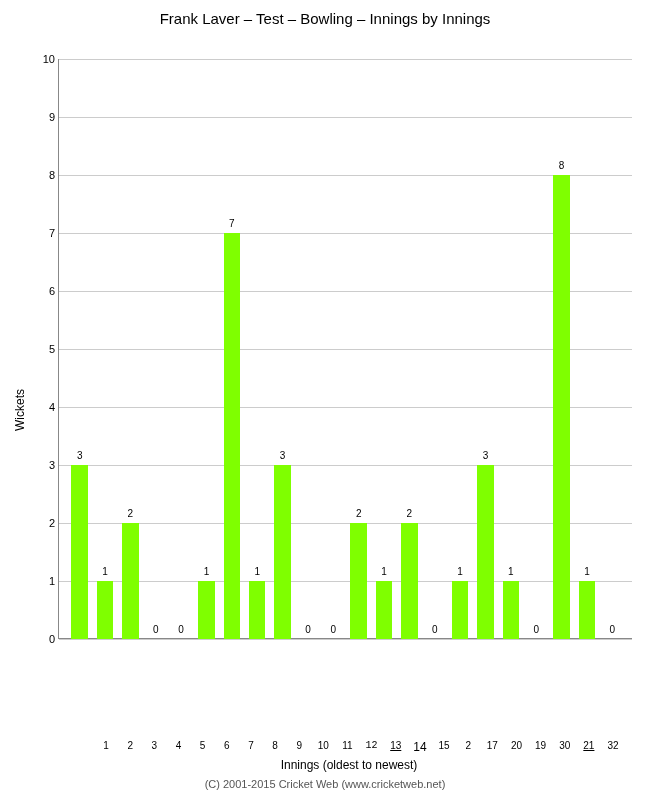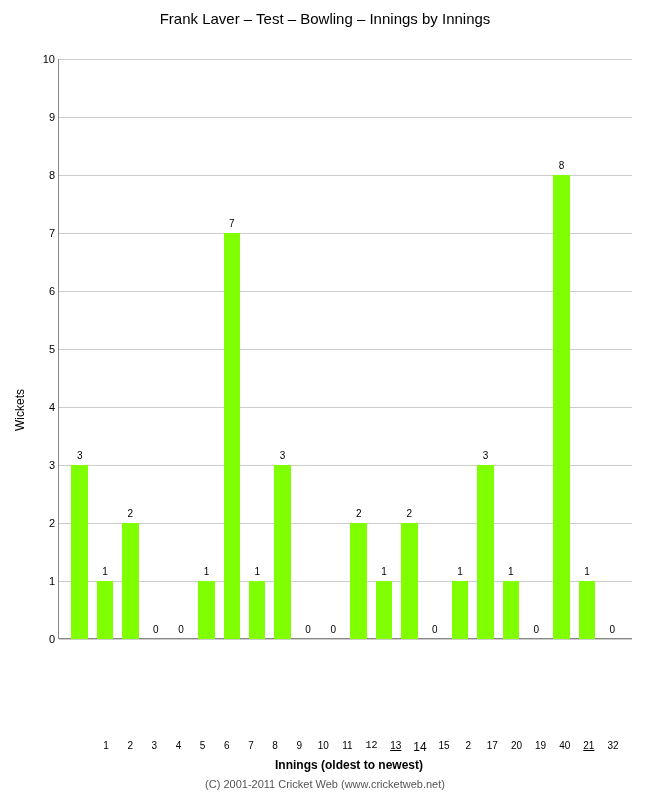--- a/index.html
+++ b/index.html
@@ -175,22 +175,22 @@
           <div style="flex: 1 1 0%; text-align: center; font-size: 10px; color: rgb(0, 0, 0);">10</div>
           <div style="flex: 1 1 0%; text-align: center; font-size: 10px; color: rgb(0, 0, 0);">11</div>
           <div style="flex: 1 1 0%; text-align: center; font-size: 10px; color: rgb(0, 0, 0); font-family: Liberation Mono, monospace;">12</div>
           <div style="flex: 1 1 0%; text-align: center; font-size: 10px; color: rgb(0, 0, 0); text-decoration: underline;">13</div>
           <div style="flex: 1 1 0%; text-align: center; font-size: 12px; color: rgb(0, 0, 0);">14</div>
           <div style="flex: 1 1 0%; text-align: center; font-size: 10px; color: rgb(0, 0, 0);">15</div>
           <div style="flex: 1 1 0%; text-align: center; font-size: 10px; color: rgb(0, 0, 0);">2</div>
           <div style="flex: 1 1 0%; text-align: center; font-size: 10px; color: rgb(0, 0, 0);">17</div>
           <div style="flex: 1 1 0%; text-align: center; font-size: 10px; color: rgb(0, 0, 0);">20</div>
           <div style="flex: 1 1 0%; text-align: center; font-size: 10px; color: rgb(0, 0, 0);">19</div>
-          <div style="flex: 1 1 0%; text-align: center; font-size: 10px; color: rgb(0, 0, 0);">40</div>
+          <div style="flex: 1 1 0%; text-align: center; font-size: 10px; color: rgb(0, 0, 0);">30</div>
           <div style="flex: 1 1 0%; text-align: center; font-size: 10px; color: rgb(0, 0, 0); text-decoration: underline;">21</div>
           <div style="flex: 1 1 0%; text-align: center; font-size: 10px; color: rgb(0, 0, 0);">32</div>
         </div>
-      <div class="x-axis-title" style="margin-left:28px;font-weight:bold;">Innings (oldest to newest)</div>
+      <div class="x-axis-title" style="margin-left:28px;">Innings (oldest to newest)</div>
     </div>
   </div>
 
-  <div class="footer">(C) 2001-2011 Cricket Web (www.cricketweb.net)</div>
+  <div class="footer">(C) 2001-2015 Cricket Web (www.cricketweb.net)</div>
 </div>
 
 </body></html>

